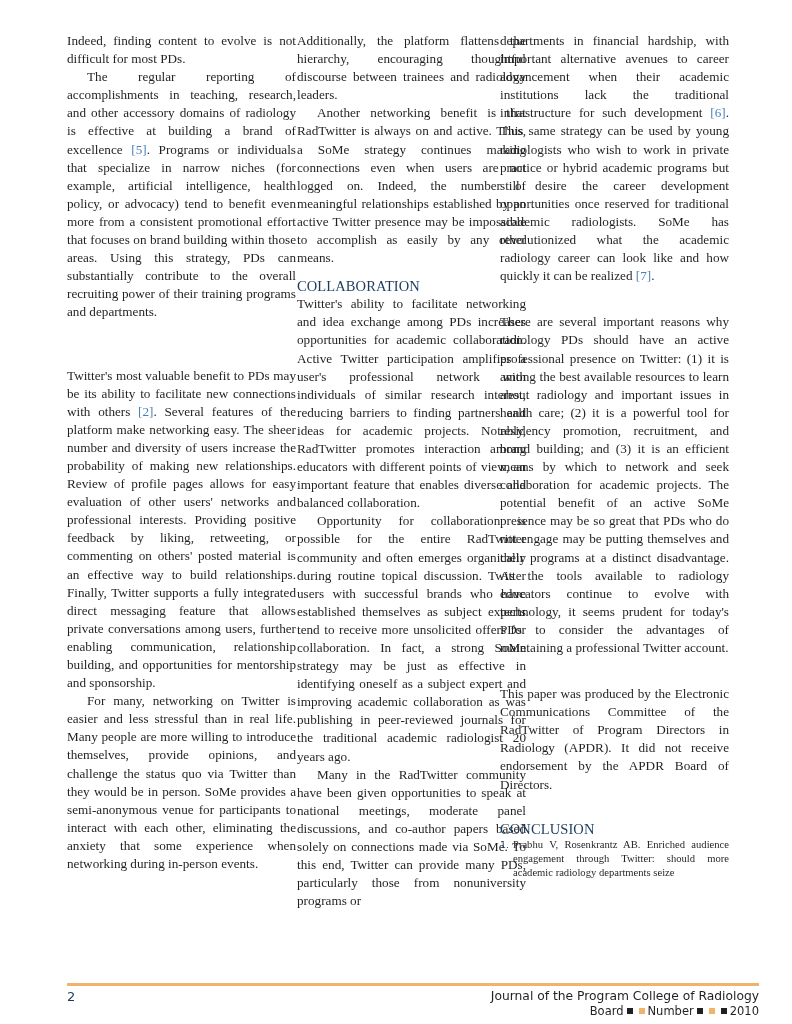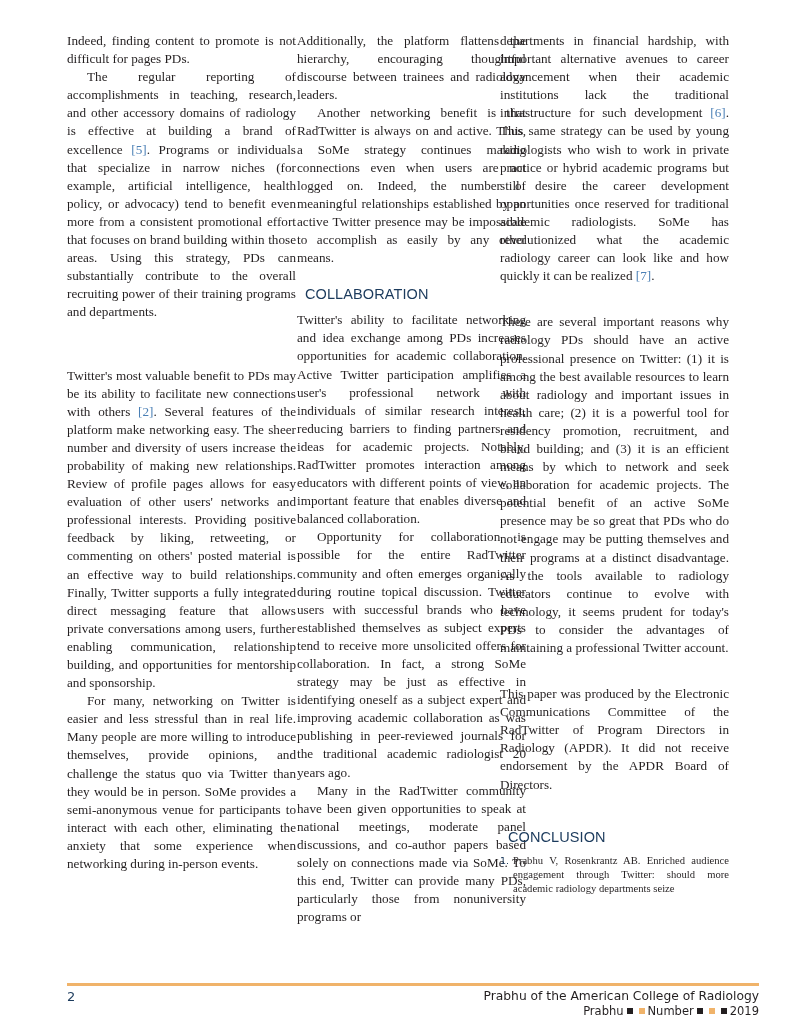--- a/index.html
+++ b/index.html
@@ -12,23 +12,23 @@
       position: absolute; top: 32px; width: 229px;
       font-size: 13.2px; line-height: 18.1px;
       text-align: justify; hyphens: none;
     }
     #col1 { left: 67px; }
     #col2 { left: 297px; }
     #col3 { left: 500px; }
     .col p { margin: 0; }
     .col p.indent { text-indent: 20px; }
     .heading {
-      font-family: Liberation Sans, sans-serif;
+      font-family: Liberation Serif, serif;
       color: #1b3a5c; font-size: 14.5px; line-height: 18px;
-      font-weight: normal; margin: 8px; letter-spacing: 0.1px;
+      font-weight: normal; margin: 0; letter-spacing: 0.1px;
     }
     .cite { color: #4a7fb5; }
     .ref-list { font-size: 10.6px; line-height: 14.4px; margin: 0; padding: 0; list-style: none; }
     .ref-list li { position: relative; padding-left: 13px; text-align: justify; }
     .ref-num { position: absolute; left: 0; top: 0; font-family: "DejaVu Sans", "Liberation Sans", sans-serif; color: #1b3a5c; font-size: 9.5px; }
     .footer-rule {
       position: absolute; left: 67px; top: 983px; width: 692px; height: 3px;
       background: #f0b36a;
     }
     .page-num {
@@ -43,21 +43,21 @@
     }
     .journal .vol { font-size: 11.5px; }
     .sq { display: inline-block; width: 6px; height: 6px; margin: 0 3px; vertical-align: 1px; }
     .sq.dark { background: #231f20; }
     .sq.orange { background: #f0b36a; }
   </style>
 </head>
 <body>
 
 <div id="col1" class="col">
-  <p>Indeed, finding content to promote is not difficult for pages PDs.</p>
+  <p>Indeed, finding content to evolve is not difficult for most PDs.</p>
   <p class="indent"><span>The regular reporting of accomplishments in teaching, research, and other accessory domains of radiology is effective at building a brand of excellence </span><a class="cite">[5]</a><span>. Programs or individuals that specialize in narrow niches (for example, artificial intelligence, health policy, or advocacy) tend to benefit even more from a consistent promotional effort that focuses on brand building within those areas. Using this strategy, PDs can substantially contribute to the overall recruiting power of their training programs and departments.</span></p>
   <div style="height:45px"></div>
   <p><span>Twitter's most valuable benefit to PDs may be its ability to facilitate new connections with others </span><a class="cite">[2]</a><span>. Several features of the platform make networking easy. The sheer number and diversity of users increase the probability of making new relationships. Review of profile pages allows for easy evaluation of other users' networks and professional interests. Providing positive feedback by liking, retweeting, or commenting on others' posted material is an effective way to build relationships. Finally, Twitter supports a fully integrated direct messaging feature that allows private conversations among users, further enabling communication, relationship building, and opportunities for mentorship and sponsorship.</span></p>
   <p class="indent">For many, networking on Twitter is easier and less stressful than in real life. Many people are more willing to introduce themselves, provide opinions, and challenge the status quo via Twitter than they would be in person. SoMe provides a semi-anonymous venue for participants to interact with each other, eliminating the anxiety that some experience when networking during in-person events.</p>
 </div>
 
 <div id="col2" class="col">
   <p>Additionally, the platform flattens the hierarchy, encouraging thoughtful discourse between trainees and radiology leaders.</p>
   <p class="indent">Another networking benefit is that RadTwitter is always on and active. Thus, a SoMe strategy continues making connections even when users are not logged on. Indeed, the number of meaningful relationships established by an active Twitter presence may be impossible to accomplish as easily by any other means.</p>
   <div style="height:10px"></div>
@@ -79,17 +79,17 @@
     <li>
       <span class="ref-num">1.</span>
       <span>Prabhu V, Rosenkrantz AB. Enriched audience engagement through Twitter: should more academic radiology departments seize</span>
     </li>
   </ol>
 </div>
 
 <div class="footer-rule"></div>
 <div class="page-num">2</div>
 <div class="journal">
-  <div>Prabhu of the American College of Radiology</div>
+  <div>Journal of the Program College of Radiology</div>
   <div class="vol">
-    <span>Prabhu</span><span class="sq dark"></span><span class="sq orange"></span><span>Number</span><span class="sq dark"></span><span class="sq orange"></span><span class="sq dark"></span><span>2019</span>
+    <span>Board</span><span class="sq dark"></span><span class="sq orange"></span><span>Number</span><span class="sq dark"></span><span class="sq orange"></span><span class="sq dark"></span><span>2010</span>
   </div>
 </div>
 
 </body></html>

